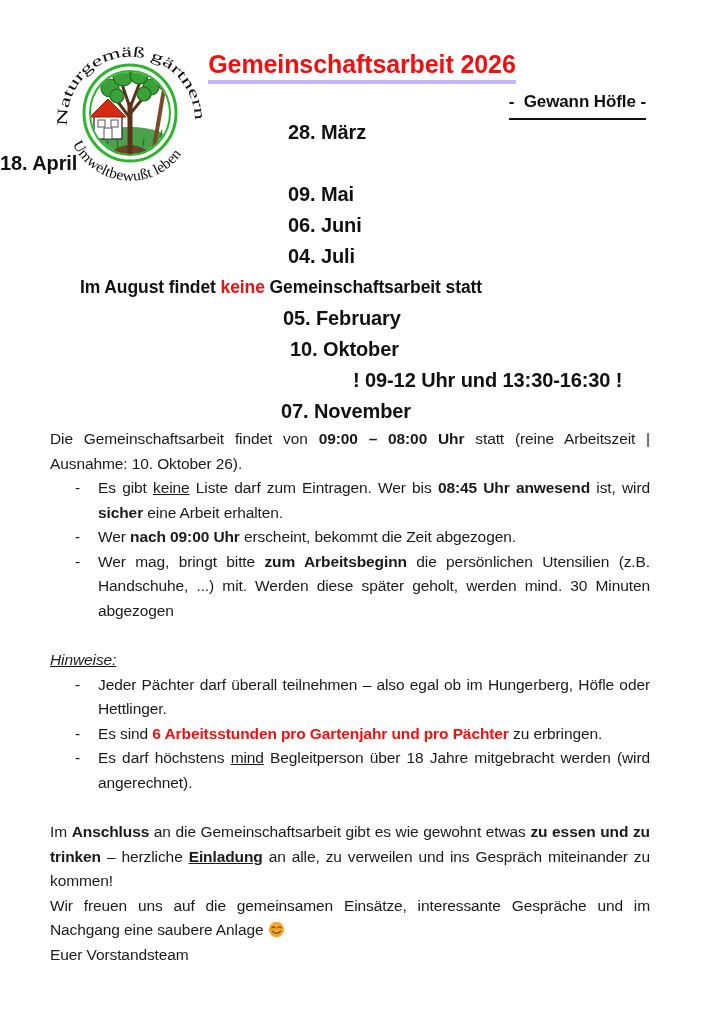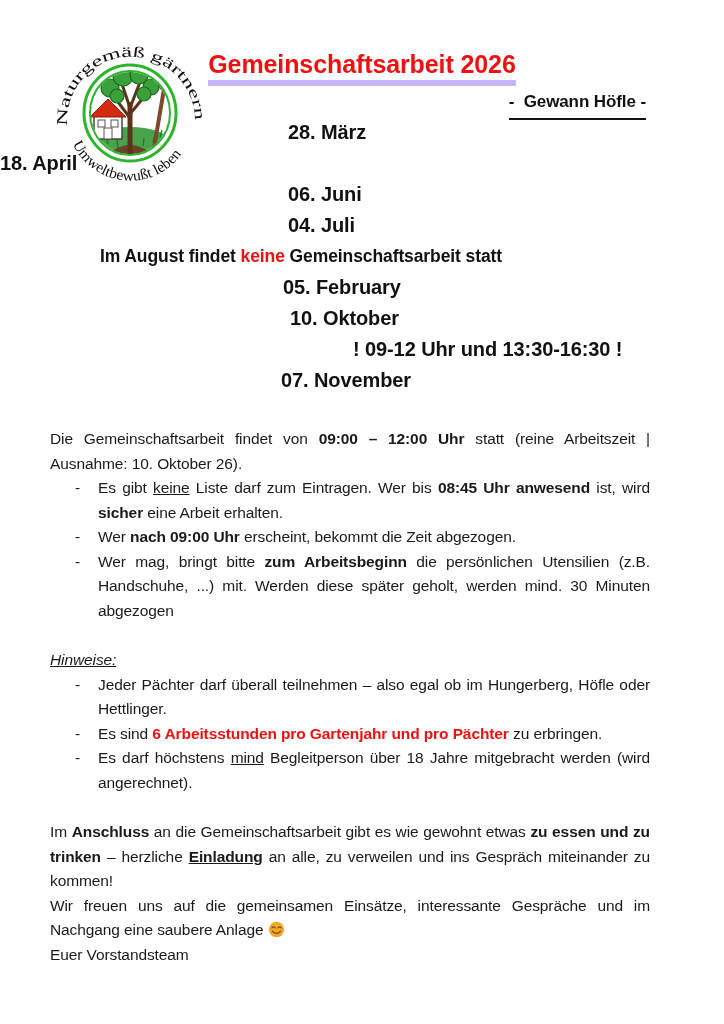--- a/index.html
+++ b/index.html
@@ -3,21 +3,21 @@
 <meta charset="utf-8">
 <style>
   html,body{margin:0;padding:0;background:#ffffff;}
   .page{position:relative;width:724px;height:1024px;background:#fff;overflow:hidden;
         font-family:"Liberation Sans",sans-serif;color:#1a1a1a;letter-spacing:-0.1px;}
 
   
   .logo{position:absolute;left:48px;top:32px;width:168px;height:162px;}
   .title-row{position:absolute;left:0;top:50px;width:100%;text-align:center;}
   .title-row span{display:inline-block;font-size:25px;font-weight:bold;color:#f01010;
-        border-bottom:6px solid #c4b5fd;padding-bottom:1px;}
+        border-bottom:4px solid #c4b5fd;padding-bottom:1px;}
   .location{position:absolute;top:92px;right:78px;font-size:17px;font-weight:bold;
         border-bottom:2px solid #111;white-space:pre;padding-bottom:6px;color:#111;}
 
   
   .schedule{position:absolute;left:0;top:117px;width:724px;}
   .sl{height:31px;line-height:31px;font-weight:bold;color:#111;}
   .sl.d{font-size:20px;}
   .sl.aug{font-size:17.5px;}
   .sl.hours{font-size:20px;}
 
@@ -115,32 +115,33 @@
 
   <div class="title-row">
     <span>Gemeinschaftsarbeit 2026</span>
   </div>
 
   <div class="location">-  Gewann Höfle -</div>
 
   <div class="schedule">
     <div class="sl d" style="margin-left:288px">28. März</div>
     <div class="sl d" style="">18. April</div>
+    <div class="sl d" style="margin-left:288px">09. Mai</div>
     <div class="sl d" style="margin-left:288px">06. Juni</div>
     <div class="sl d" style="margin-left:288px">04. Juli</div>
-    <div class="sl aug" style="margin-left:100px"><span>Im August findet </span><span class="r">keine</span><span> Gemeinschaftsarbeit statt</span></div>
+    <div class="sl aug" style="margin-left:80px"><span>Im August findet </span><span class="r">keine</span><span> Gemeinschaftsarbeit statt</span></div>
     <div class="sl d" style="margin-left:283px">05. February</div>
     <div class="sl d" style="margin-left:290px">10. Oktober</div>
     <div class="sl hours" style="margin-left:353px">! 09-12 Uhr und 13:30-16:30 !</div>
     <div class="sl d" style="margin-left:281px">07. November</div>
   </div>
 
   <div class="bodytext">
 
-    <div class="just"><span>Die Gemeinschaftsarbeit findet von </span><span class="b">09:00 – 12:00 Uhr</span><span> statt (reine Arbeitszeit | Ausnahme: 10. Oktober 26).</span></div>
+    <div class="just"><span>Die Gemeinschaftsarbeit findet von </span><span class="b">09:00 – 08:00 Uhr</span><span> statt (reine Arbeitszeit | Ausnahme: 10. Oktober 26).</span></div>
 
     <div class="bullet">
       <div class="dash">-</div>
       <div class="btxt"><span>Es gibt </span><span class="u">keine</span><span> Liste darf zum Eintragen. Wer bis </span><span class="b">08:45 Uhr anwesend</span><span> ist, wird </span><span class="b">sicher</span><span> eine Arbeit erhalten.</span></div>
     </div>
     <div class="bullet">
       <div class="dash">-</div>
       <div class="btxt"><span>Wer </span><span class="b">nach 09:00 Uhr</span><span> erscheint, bekommt die Zeit abgezogen.</span></div>
     </div>
     <div class="bullet">

